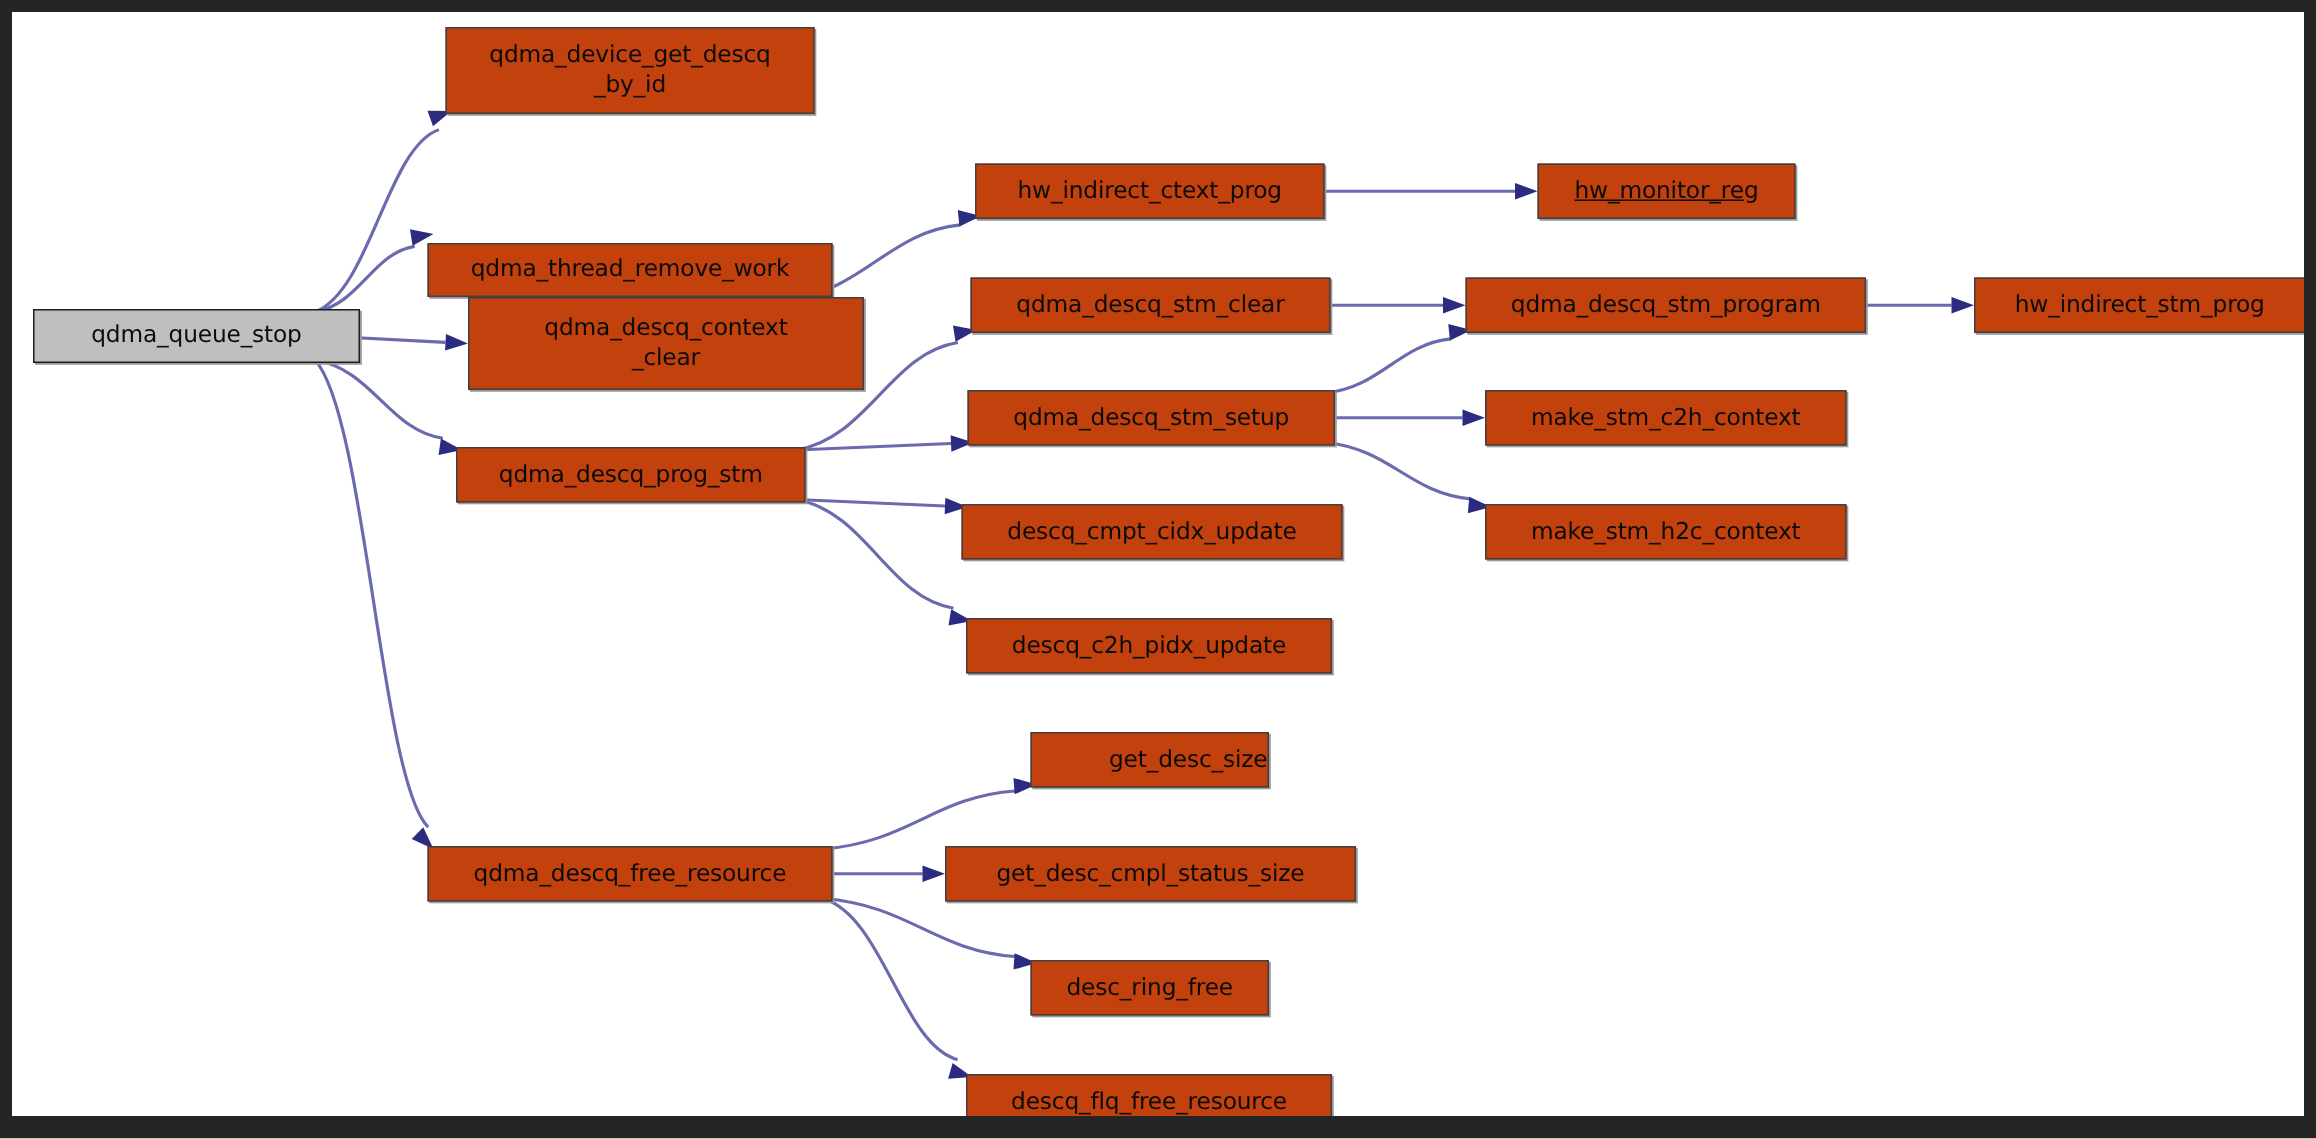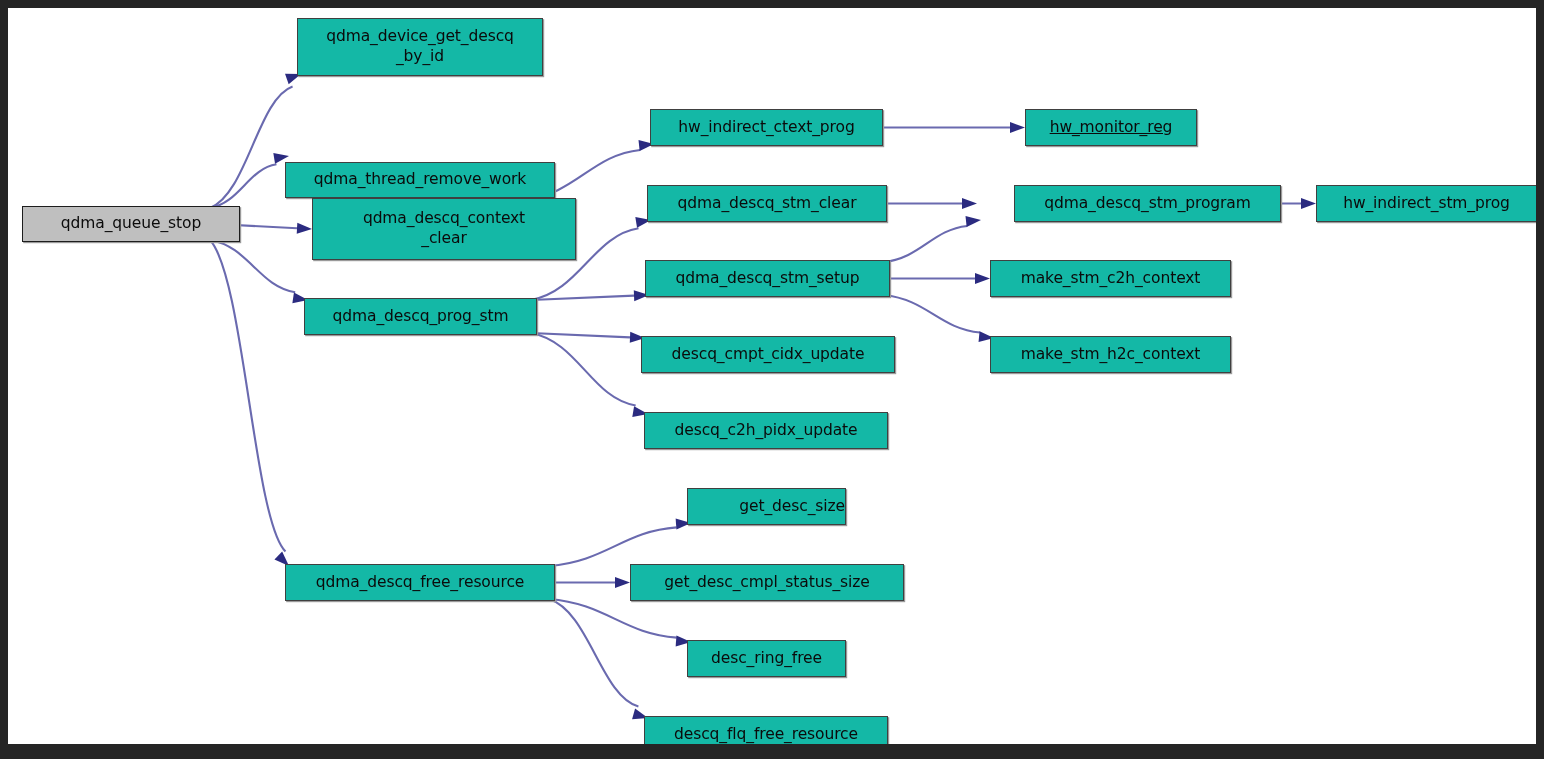--- a/index.html
+++ b/index.html
@@ -29,21 +29,21 @@
     position: absolute;
     left: 0;
     top: 0;
     width: 1528px;
     height: 736px;
     pointer-events: none;
   }
   .node {
     position: absolute;
     box-sizing: border-box;
-    background: #14b8a6;
+    background: #c2410c;
     border: 1px solid #404040;
     box-shadow: 1.2px 1.2px 0 0 #9a9a9a;
     display: flex;
     align-items: center;
     justify-content: center;
     text-align: center;
     font-family: "DejaVu Sans", sans-serif;
     font-size: 15.5px;
     color: #0b0b0b;
     line-height: 1.28;
@@ -147,21 +147,21 @@
         <div class="node root" style="left: 14px; top: 198px; width: 218px; height: 36px;"><span>qdma_queue_stop</span></div>
         <div class="node" style="left: 289px; top: 10px; width: 246px; height: 58px;"><span>qdma_device_get_descq
 _by_id</span></div>
         <div class="node" style="left: 277px; top: 114px; width: 270px; height: 36px; margin-top: 40px;"><span>qdma_thread_remove_work</span></div>
         <div class="node" style="left: 304px; top: 190px; width: 264px; height: 62px;"><span>qdma_descq_context
 _clear</span></div>
         <div class="node" style="left: 296px; top: 290px; width: 233px; height: 37px;"><span>qdma_descq_prog_stm</span></div>
         <div class="node" style="left: 642px; top: 101px; width: 233px; height: 37px;"><span>hw_indirect_ctext_prog</span></div>
         <div class="node" style="left: 1017px; top: 101px; width: 172px; height: 37px; text-decoration: underline;"><span>hw_monitor_reg</span></div>
         <div class="node" style="left: 639px; top: 177px; width: 240px; height: 37px;"><span>qdma_descq_stm_clear</span></div>
-        <div class="node" style="left: 969px; top: 177px; width: 267px; height: 37px; margin-left: 37px;"><span>qdma_descq_stm_program</span></div>
+        <div class="node" style="left: 969px; top: 177px; width: 267px; height: 37px;"><span>qdma_descq_stm_program</span></div>
         <div class="node" style="left: 1308px; top: 177px; width: 221px; height: 37px; align-items: center;"><span>hw_indirect_stm_prog</span></div>
         <div class="node" style="left: 637px; top: 252px; width: 245px; height: 37px;"><span>qdma_descq_stm_setup</span></div>
         <div class="node" style="left: 982px; top: 252px; width: 241px; height: 37px;"><span>make_stm_c2h_context</span></div>
         <div class="node" style="left: 633px; top: 328px; width: 254px; height: 37px;"><span>descq_cmpt_cidx_update</span></div>
         <div class="node" style="left: 982px; top: 328px; width: 241px; height: 37px;"><span>make_stm_h2c_context</span></div>
         <div class="node" style="left: 636px; top: 404px; width: 244px; height: 37px;"><span>descq_c2h_pidx_update</span></div>
         <div class="node" style="left: 679px; top: 480px; width: 159px; height: 37px; justify-content: flex-end;"><span>get_desc_size</span></div>
         <div class="node" style="left: 277px; top: 556px; width: 270px; height: 37px;"><span>qdma_descq_free_resource</span></div>
         <div class="node" style="left: 622px; top: 556px; width: 274px; height: 37px;"><span>get_desc_cmpl_status_size</span></div>
         <div class="node" style="left: 679px; top: 632px; width: 159px; height: 37px;"><span>desc_ring_free</span></div>

